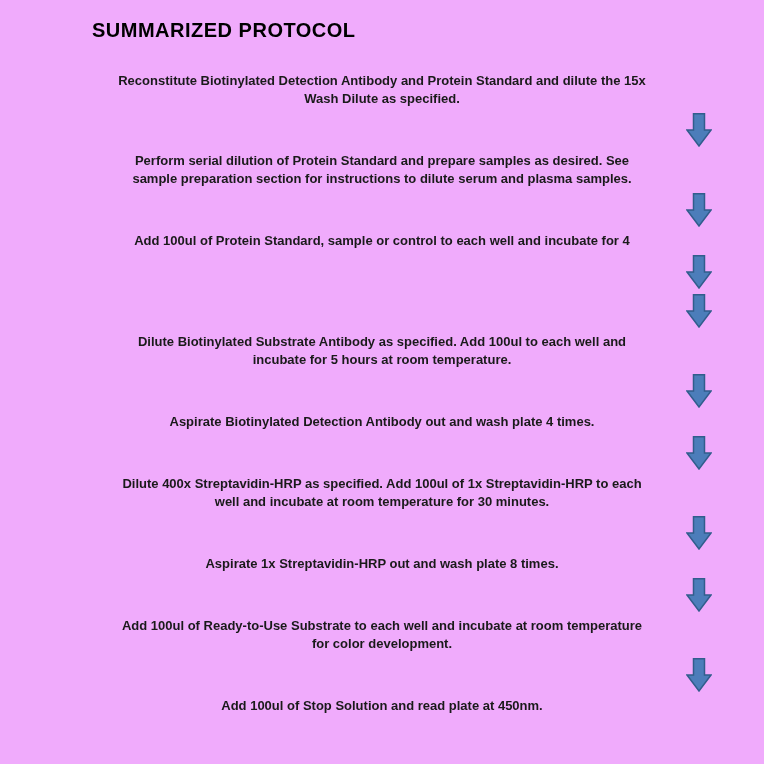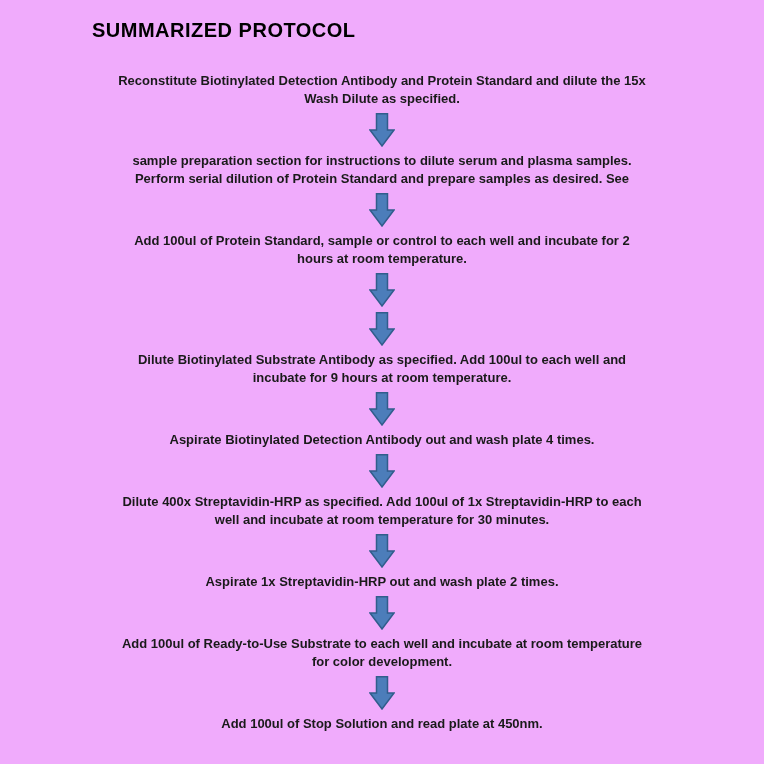--- a/index.html
+++ b/index.html
@@ -25,21 +25,21 @@
     color: #000000;
     white-space: nowrap;
   }
   .flow {
     position: absolute;
     top: 72px;
     left: 52px;
     width: 660px;
     display: flex;
     flex-direction: column;
-    align-items: center;
+    align-items: flex-end;
     gap: 5px;
   }
   .step {
     width: 100%;
     text-align: center;
     color: #1a1a1a;
     font-size: 13px;
     font-weight: 700;
     line-height: 18px;
   }
@@ -69,51 +69,50 @@
       <div class="line">Wash Dilute as specified.</div>
     </div>
 
     <div class="arrow">
       <svg width="26" height="34" viewBox="0 0 26 34">
           <path d="M7.5 0.75 L18.5 0.75 L18.5 17 L25 17 L13 33 L1 17 L7.5 17 Z" stroke-width="1.5" fill="#4C7DBA" stroke="#315D8C"></path>
         </svg>
     </div>
 
     <div class="step">
+      <div class="line">Perform serial dilution of Protein Standard and prepare samples as desired. See</div>
       <div class="line">sample preparation section for instructions to dilute serum and plasma samples.</div>
-      <div class="line">Perform serial dilution of Protein Standard and prepare samples as desired. See</div>
     </div>
 
     <div class="arrow">
       <svg width="26" height="34" viewBox="0 0 26 34">
           <path d="M7.5 0.75 L18.5 0.75 L18.5 17 L25 17 L13 33 L1 17 L7.5 17 Z" stroke-width="1.5" fill="#4C7DBA" stroke="#315D8C"></path>
         </svg>
     </div>
 
     <div class="step">
-      <div class="line">Add 100ul of Protein Standard, sample or control to each well and incubate for 2</div>
-      <div class="line">hours at room temperature.</div>
+      <div class="line">Add 100ul of Protein Standard, sample or control to each well and incubate for 4</div>
     </div>
 
     <div class="arrow">
       <svg width="26" height="34" viewBox="0 0 26 34">
           <path d="M7.5 0.75 L18.5 0.75 L18.5 17 L25 17 L13 33 L1 17 L7.5 17 Z" stroke-width="1.5" fill="#4C7DBA" stroke="#315D8C"></path>
         </svg>
     </div>
 
 
     <div class="arrow">
       <svg width="26" height="34" viewBox="0 0 26 34">
           <path d="M7.5 0.75 L18.5 0.75 L18.5 17 L25 17 L13 33 L1 17 L7.5 17 Z" stroke-width="1.5" fill="#4C7DBA" stroke="#315D8C"></path>
         </svg>
     </div>
 
     <div class="step">
       <div class="line">Dilute Biotinylated Substrate Antibody as specified. Add 100ul to each well and</div>
-      <div class="line">incubate for 9 hours at room temperature.</div>
+      <div class="line">incubate for 5 hours at room temperature.</div>
     </div>
 
     <div class="arrow">
       <svg width="26" height="34" viewBox="0 0 26 34">
           <path d="M7.5 0.75 L18.5 0.75 L18.5 17 L25 17 L13 33 L1 17 L7.5 17 Z" stroke-width="1.5" fill="#4C7DBA" stroke="#315D8C"></path>
         </svg>
     </div>
 
     <div class="step">
       <div class="line">Aspirate Biotinylated Detection Antibody out and wash plate 4 times.</div>
@@ -130,21 +129,21 @@
       <div class="line">well and incubate at room temperature for 30 minutes.</div>
     </div>
 
     <div class="arrow">
       <svg width="26" height="34" viewBox="0 0 26 34">
           <path d="M7.5 0.75 L18.5 0.75 L18.5 17 L25 17 L13 33 L1 17 L7.5 17 Z" stroke-width="1.5" fill="#4C7DBA" stroke="#315D8C"></path>
         </svg>
     </div>
 
     <div class="step">
-      <div class="line">Aspirate 1x Streptavidin-HRP out and wash plate 2 times.</div>
+      <div class="line">Aspirate 1x Streptavidin-HRP out and wash plate 8 times.</div>
     </div>
 
     <div class="arrow">
       <svg width="26" height="34" viewBox="0 0 26 34">
           <path d="M7.5 0.75 L18.5 0.75 L18.5 17 L25 17 L13 33 L1 17 L7.5 17 Z" stroke-width="1.5" fill="#4C7DBA" stroke="#315D8C"></path>
         </svg>
     </div>
 
     <div class="step">
       <div class="line">Add 100ul of Ready-to-Use Substrate to each well and incubate at room temperature</div>

